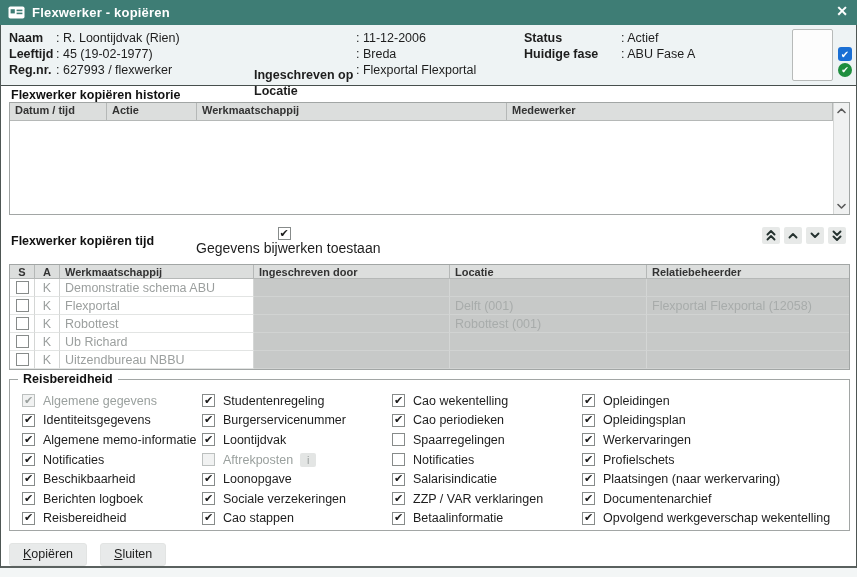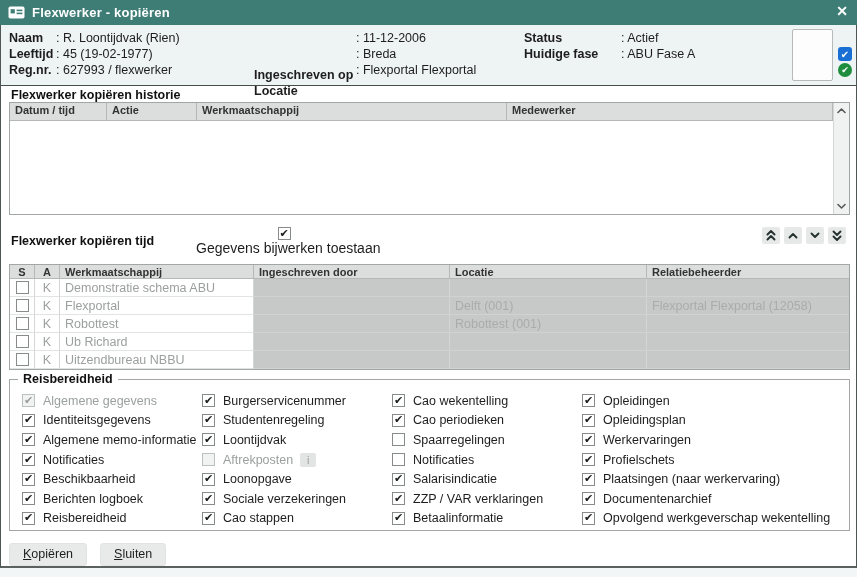--- a/index.html
+++ b/index.html
@@ -292,25 +292,25 @@
         </div>
       <div class="opt">
           <span class="cb on"></span>
           <span>Reisbereidheid</span>
         </div>
     </div>
 
     <div class="opt-col opt-col2">
       <div class="opt">
           <span class="cb on"></span>
+          <span>Studentenregeling</span>
+        </div>
+      <div class="opt">
+          <span class="cb on"></span>
           <span>Burgerservicenummer</span>
-        </div>
-      <div class="opt">
-          <span class="cb on"></span>
-          <span>Studentenregeling</span>
         </div>
       <div class="opt">
           <span class="cb on"></span>
           <span>Loontijdvak</span>
         </div>
       <div class="opt disabled">
           <span class="cb disabled"></span>
           <span>Aftrekposten</span>
           <span class="info-btn">i</span>
         </div>

